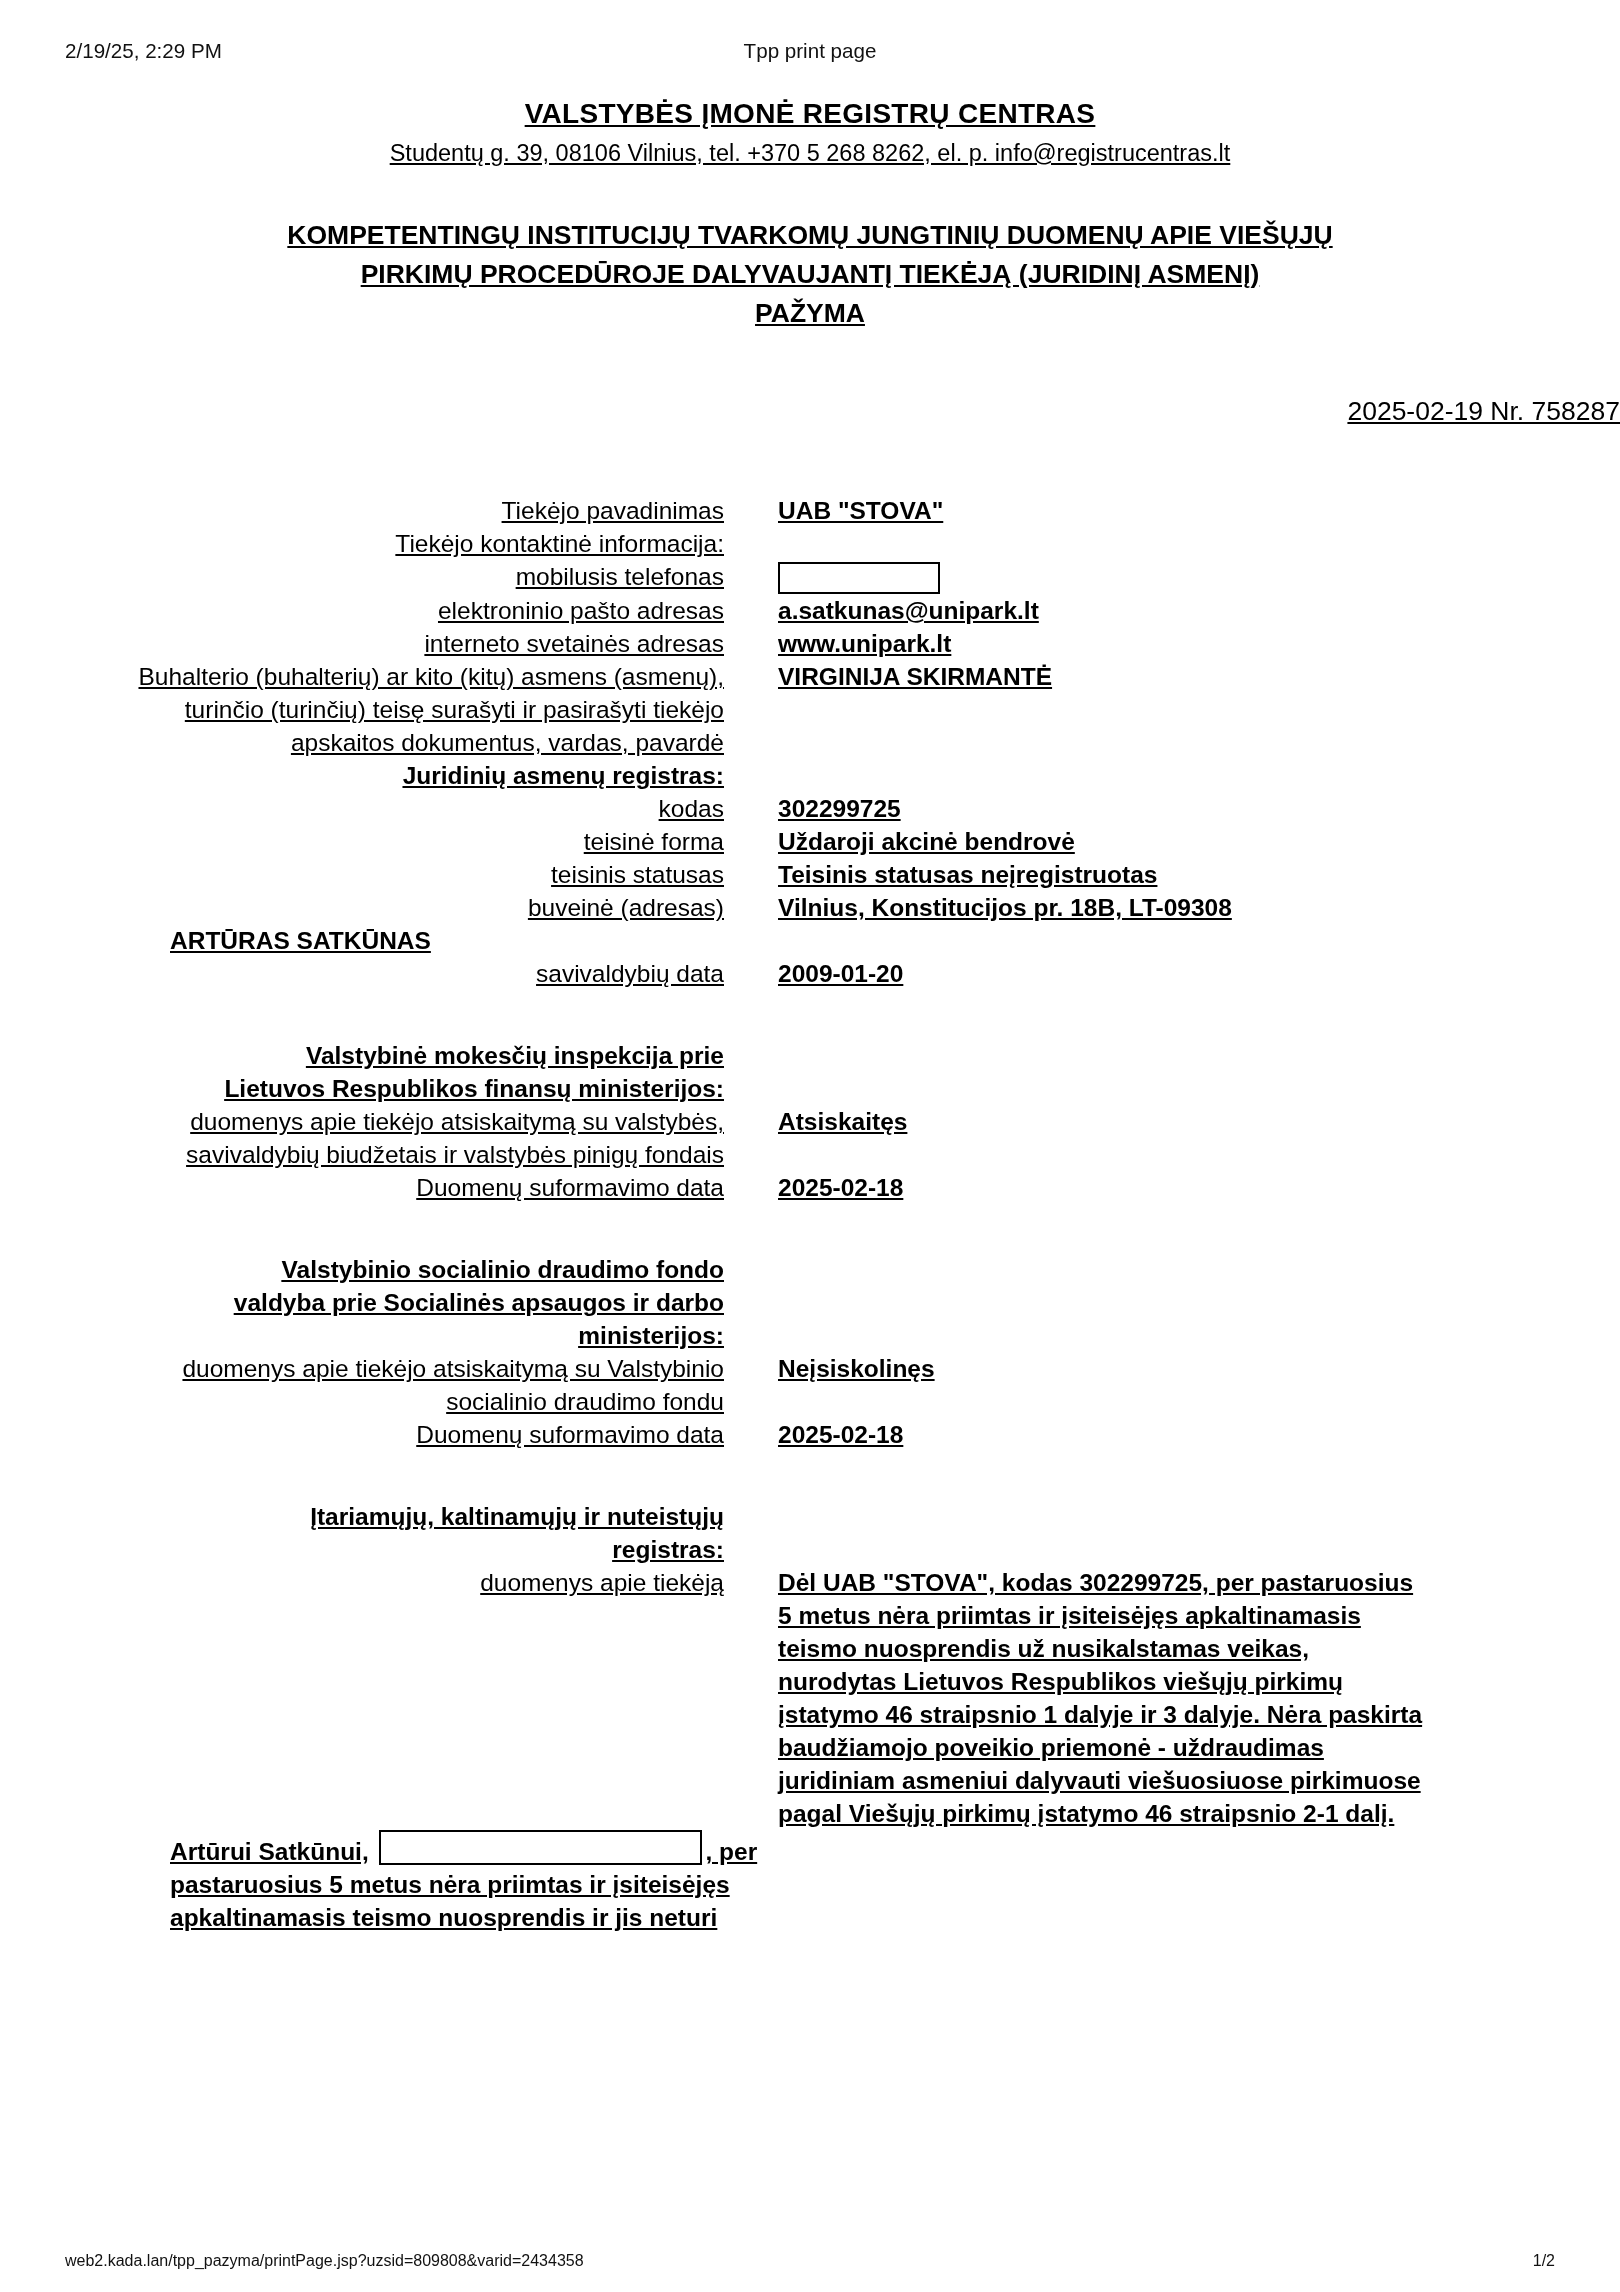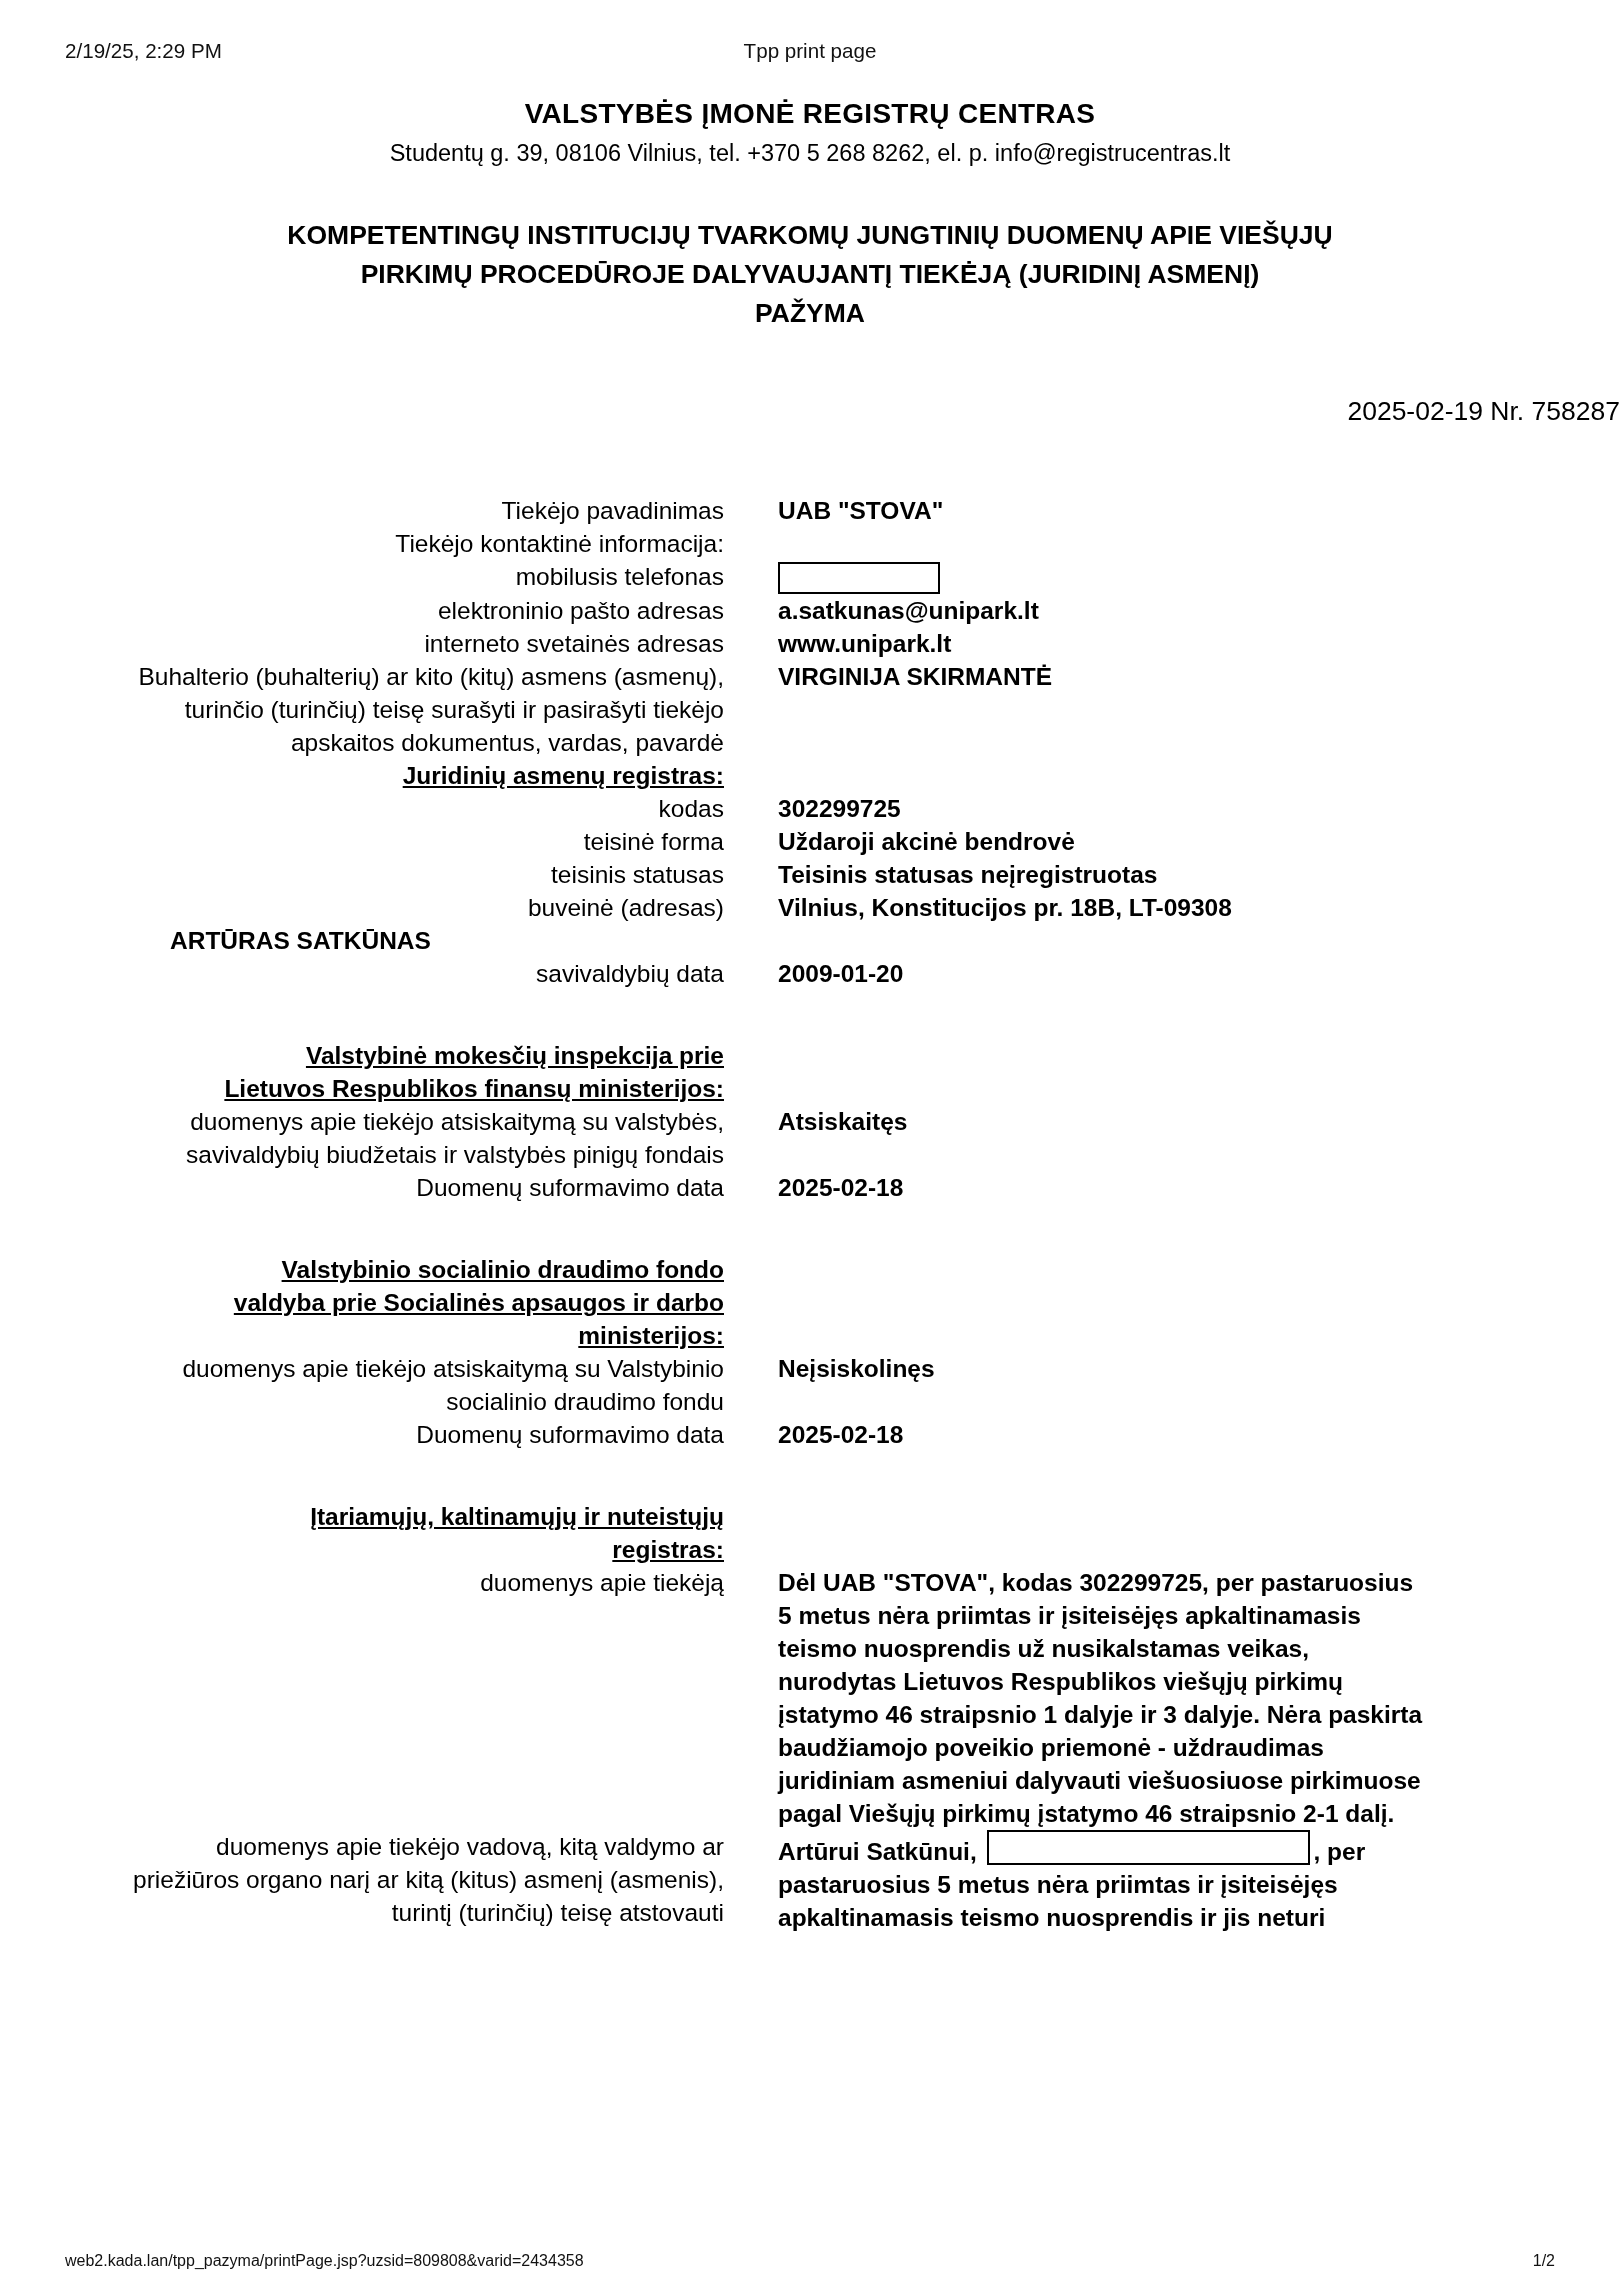--- a/index.html
+++ b/index.html
@@ -5,20 +5,21 @@
   * { margin: 0; padding: 0; box-sizing: border-box; }
   html, body { background: #e8e8e8; }
   body { font-family: "Liberation Sans", "DejaVu Sans", sans-serif; color: #000; }
   .page {
     position: relative;
     width: 1620px;
     height: 2293px;
     margin: 0 auto;
     background: #ffffff;
     overflow: hidden;
+    text-decoration: underline;
   }
   
   .print-header { position: absolute; top: 39px; left: 65px; right: 65px; height: 29px; font-size: 20.6px; color: #111; }
   .ph-datetime { position: absolute; left: 0; top: 0; }
   .ph-title { position: absolute; left: 0; right: 0; top: 0; text-align: center; }
   .print-footer {
     position: absolute; left: 65px; right: 65px; bottom: 23.5px;
     font-size: 16px; color: #111;
     display: flex; justify-content: space-between; align-items: center;
   }
@@ -166,21 +167,20 @@
       <div class="frow section gap">
         <div class="sheading">Įtariamųjų, kaltinamųjų ir nuteistųjų registras:</div>
       </div>
 
       <div class="frow">
         <div class="flabel">duomenys apie tiekėją</div>
         <div class="fvalue">Dėl UAB "STOVA", kodas 302299725, per pastaruosius 5 metus nėra priimtas ir įsiteisėjęs apkaltinamasis teismo nuosprendis už nusikalstamas veikas, nurodytas Lietuvos Respublikos viešųjų pirkimų įstatymo 46 straipsnio 1 dalyje ir 3 dalyje. Nėra paskirta baudžiamojo poveikio priemonė - uždraudimas juridiniam asmeniui dalyvauti viešuosiuose pirkimuose pagal Viešųjų pirkimų įstatymo 46 straipsnio 2-1 dalį.</div>
       </div>
 
       <div class="frow">
-        <div class="flabel">duomenys apie tiekėjo vadovą, kitą valdymo ar priežiūros organo narį ar kitą (kitus) asmenį (asmenis), turintį (turinčių) teisę atstovauti</div>
         <div class="fvalue"><span>Artūrui Satkūnui,</span><span class="redacted-inline"></span><span>, per pastaruosius 5 metus nėra priimtas ir įsiteisėjęs apkaltinamasis teismo nuosprendis ir jis neturi</span></div>
       </div>
 
     </div>
   </main>
 
   <footer class="print-footer">
     <span>web2.kada.lan/tpp_pazyma/printPage.jsp?uzsid=809808&amp;varid=2434358</span>
     <span>1/2</span>
   </footer>

